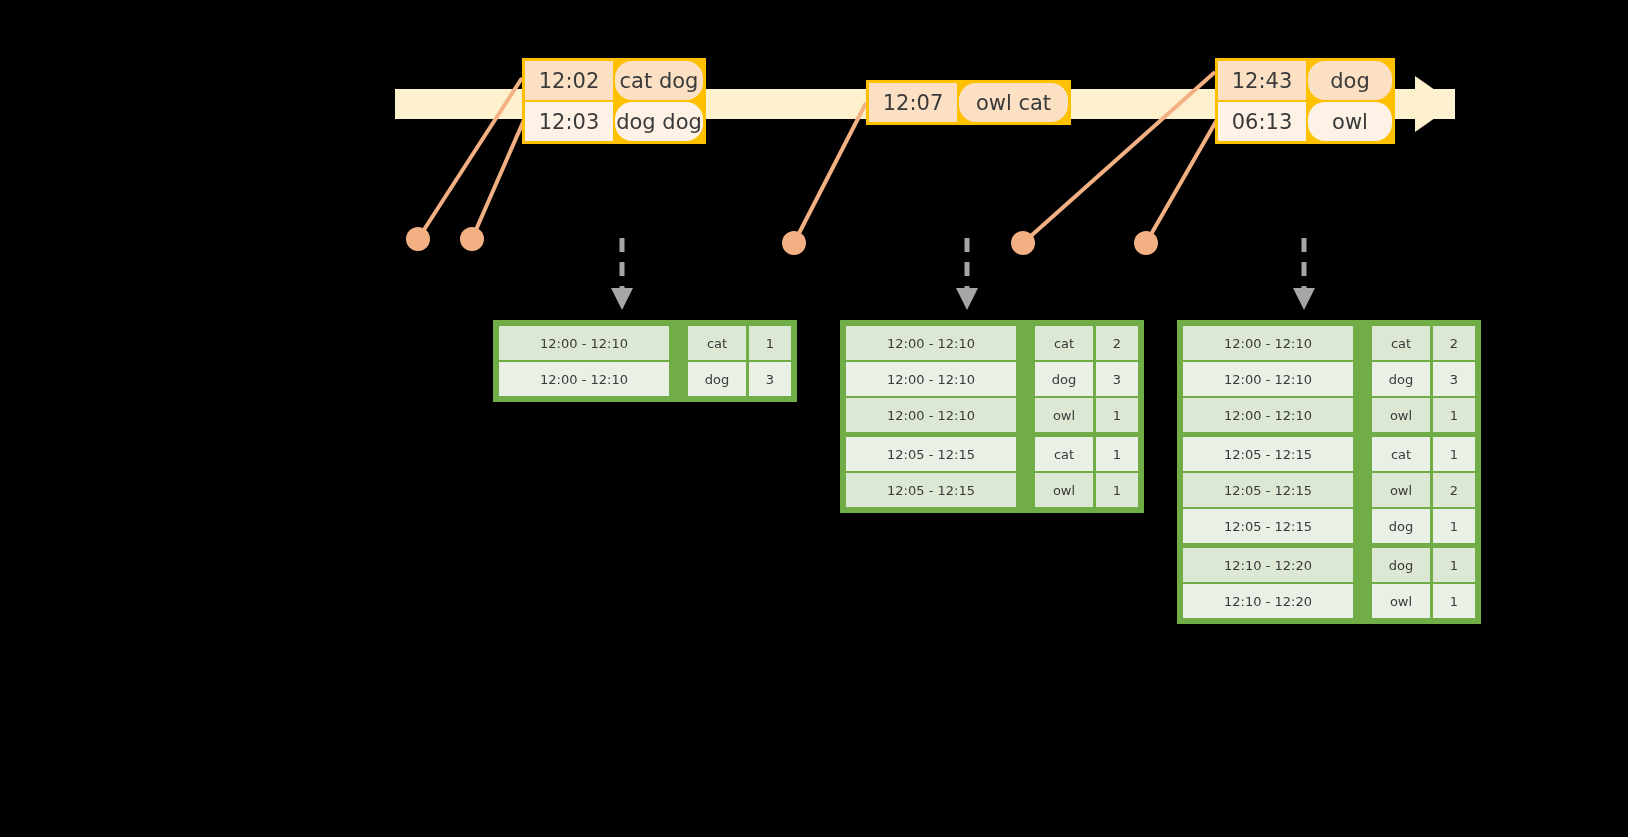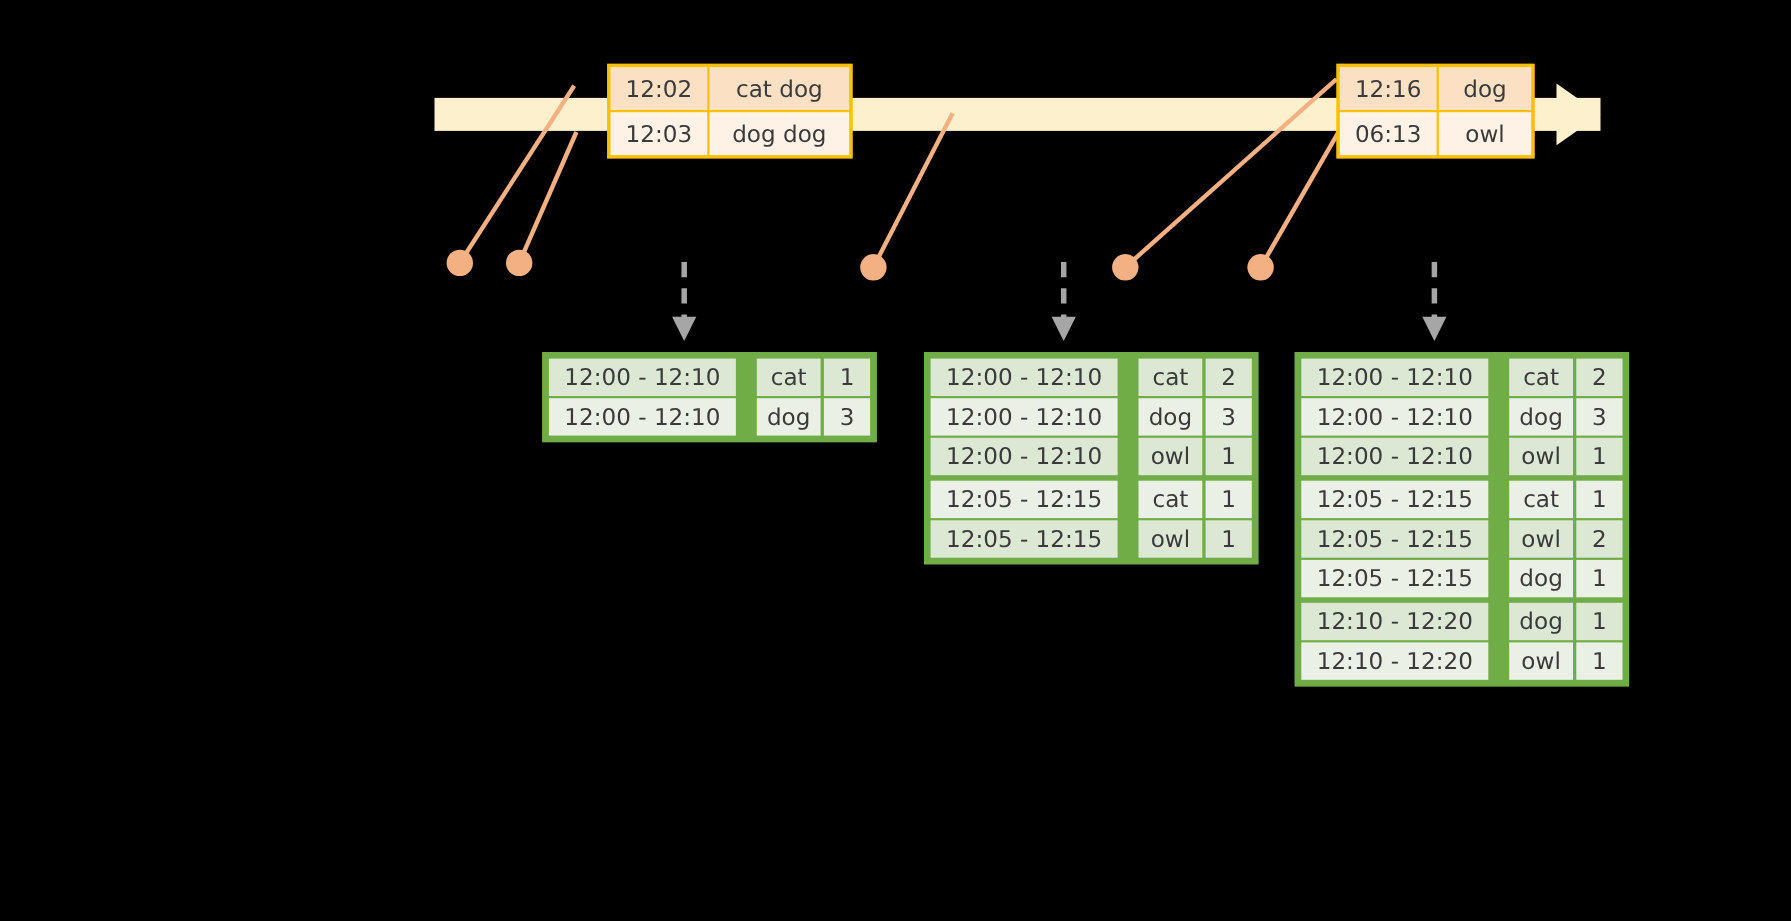--- a/index.html
+++ b/index.html
@@ -55,21 +55,21 @@
     justify-content: center;
     font-size: 21px;
     color: #3a3a3a;
     box-sizing: border-box;
     overflow: hidden;
     white-space: nowrap;
   }
   .ev-row.dark .ev-cell { background: #fce0c3; }
   .ev-row.light .ev-cell { background: #fdf2e5; text-align: center; }
   .ev-cell.time { width: 88px; }
-  .ev-cell.words { flex: 1; margin-left: 2px; }
+  .ev-cell.words { flex: 1; margin-left: 2px; border-radius: 17px; }
 
   
   .dot {
     position: absolute;
     width: 24px; height: 24px;
     border-radius: 50%;
     background: #f3b183;
   }
   .connector {
     position: absolute;
@@ -96,21 +96,21 @@
     display: flex;
     height: 34px;
     box-sizing: border-box;
   }
   .res-row + .res-row { margin-top: 2px; }
   .res-row.sep { margin-top: 5px; }
   .res-cell {
     display: flex;
     align-items: center;
     justify-content: center;
-    font-size: 21px;
+    font-size: 13px;
     color: #3a3a3a;
     box-sizing: border-box;
     white-space: nowrap;
   }
   .res-row.dark .res-cell { background: #dce8d3; }
   .res-row.light .res-cell { background: #eaf0e6; }
   .res-cell.win   { width: 170px; }
   .res-cell.word  { width: 58px;  margin-left: 19px; }
   .res-cell.count { width: 42px;  margin-left: 3px; }
 </style>
@@ -123,35 +123,41 @@
   <div class="tl-arrowhead" style="left:1415px; top:76px;"></div>
 
   <svg class="connector" viewBox="0 0 1628 837" xmlns="http://www.w3.org/2000/svg">
     <line x1="418" y1="239" x2="522" y2="78" stroke="#f3b183" stroke-width="4"></line>
     <line x1="472" y1="239" x2="524" y2="120" stroke="#f3b183" stroke-width="4"></line>
     <line x1="794" y1="243" x2="866" y2="103" stroke="#f3b183" stroke-width="4"></line>
     <line x1="1023" y1="243" x2="1215" y2="72" stroke="#f3b183" stroke-width="4"></line>
     <line x1="1146" y1="243" x2="1218" y2="118" stroke="#f3b183" stroke-width="4"></line>
   </svg>
 
-  <div class="ev-group" style="left:552px; top:58px; width:223px; height:86px;">
+  <div class="ev-group" style="left:522px; top:58px; width:184px; height:86px;">
     <div class="ev-row dark">
       <div class="ev-cell time">12:02</div>
       <div class="ev-cell words">cat dog</div>
     </div>
     <div class="ev-row light">
       <div class="ev-cell time">12:03</div>
       <div class="ev-cell words">dog dog</div>
     </div>
   </div>
 
+  <div class="ev-group" style="left:866px; top:80px; width:205px; height:45px;">
+    <div class="ev-row dark">
+      <div class="ev-cell time">12:07</div>
+      <div class="ev-cell words">owl cat</div>
+    </div>
+  </div>
 
   <div class="ev-group" style="left:1215px; top:58px; width:180px; height:86px;">
     <div class="ev-row dark">
-      <div class="ev-cell time">12:16</div>
+      <div class="ev-cell time">12:43</div>
       <div class="ev-cell words">dog</div>
     </div>
     <div class="ev-row light">
       <div class="ev-cell time">06:13</div>
       <div class="ev-cell words">owl</div>
     </div>
   </div>
 
   <div class="dot" style="left:406px; top:227px;"></div>
   <div class="dot" style="left:460px; top:227px;"></div>

